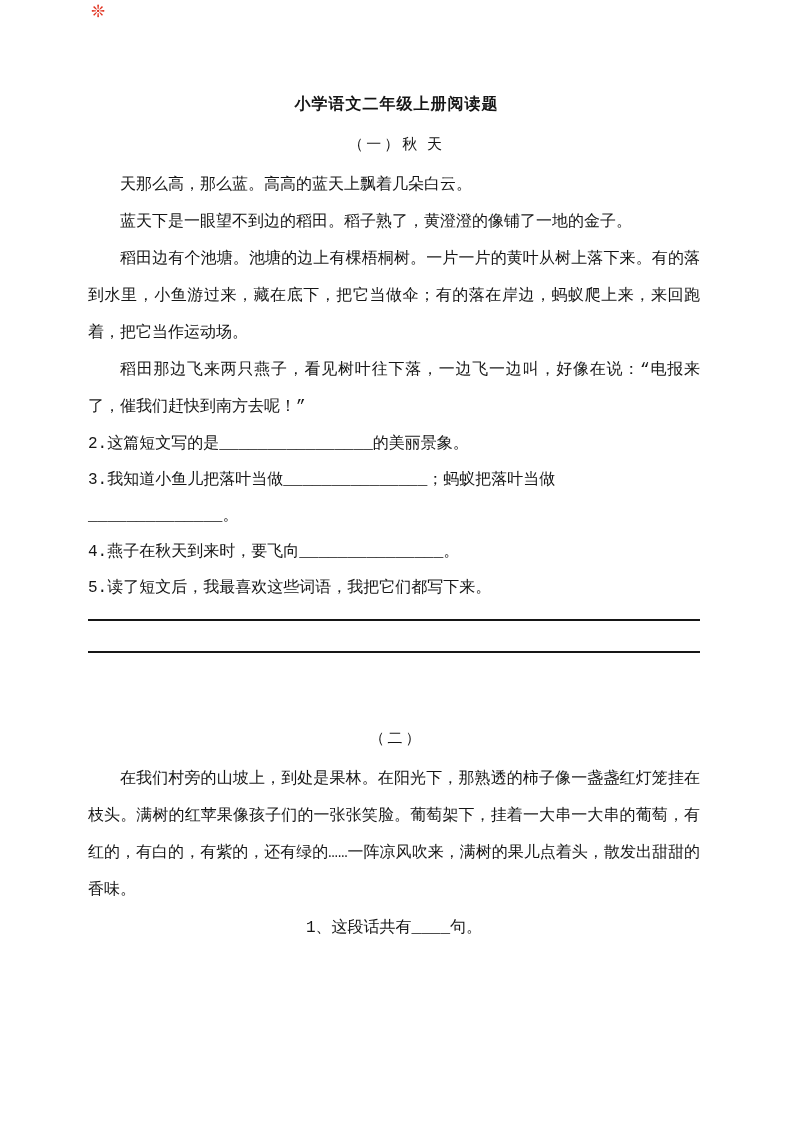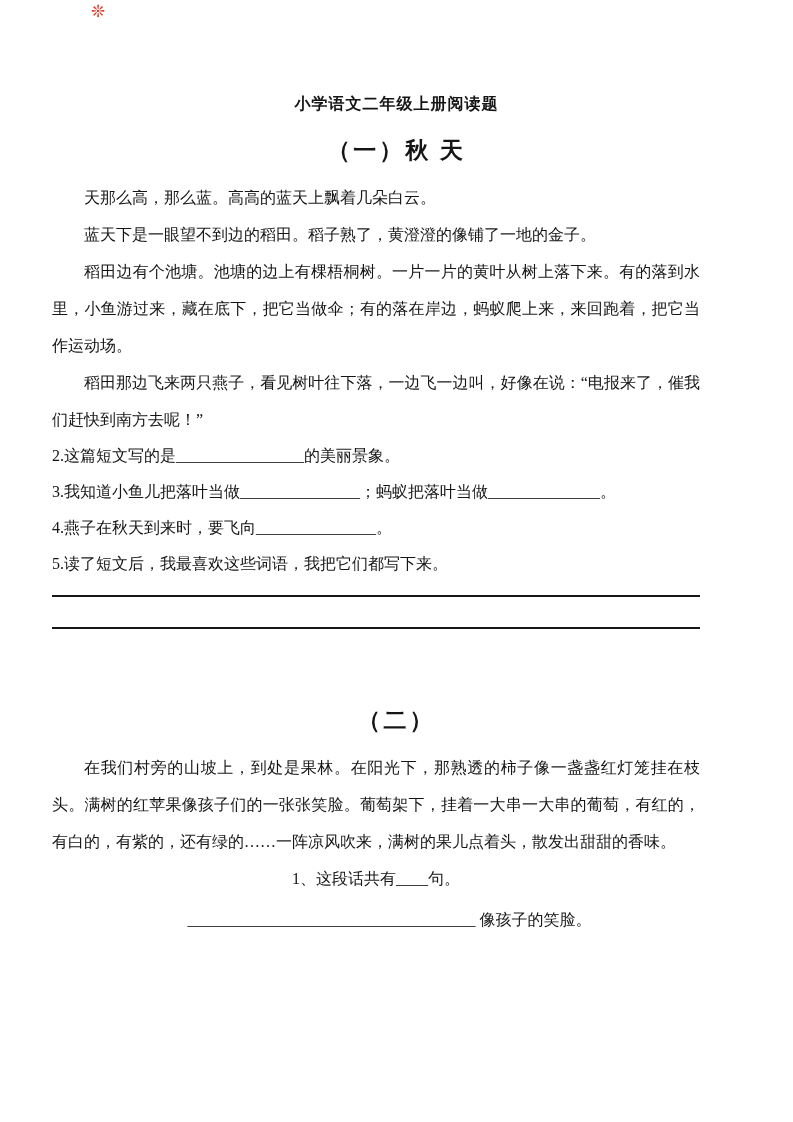--- a/index.html
+++ b/index.html
@@ -25,25 +25,25 @@
   .title {
     margin: 94px 0 0 0;
     text-align: center;
     font-size: 16px;
     font-weight: bold;
     letter-spacing: 1px;
   }
   .sec-heading {
     margin: 20px 0 0 0;
     text-align: center;
-    font-size: 23px;
-    font-weight: bold;
+    font-size: 15px;
+    font-weight: normal;
     letter-spacing: 3px;
   }
-  .content { padding: 0 93px 0 52px; }
+  .content { padding: 0 93px 0 88px; font-family: Liberation Mono, monospace; }
   p { margin: 0; }
   .para {
     line-height: 37px;
     text-indent: 2em;
     text-align: justify;
   }
   .para.first { margin-top: 13px; }
   .question { line-height: 36px; text-align: left; }
   .answer-line {
     height: 0;
@@ -80,16 +80,15 @@
     <div class="answer-line"></div>
     <div class="answer-line"></div>
   </div>
 
   <h2 class="sec-heading sec2-heading">（二）</h2>
 
   <div class="content">
     <p class="para first">在我们村旁的山坡上，到处是果林。在阳光下，那熟透的柿子像一盏盏红灯笼挂在枝头。满树的红苹果像孩子们的一张张笑脸。葡萄架下，挂着一大串一大串的葡萄，有红的，有白的，有紫的，还有绿的……一阵凉风吹来，满树的果儿点着头，散发出甜甜的香味。</p>
 
     <p class="question q-wide">1、这段话共有____句。</p>
-    <p class="question q-wide q-indent">____________________________________ 像孩子的笑脸。</p>
   </div>
 
 </div>
 
 </body></html>

